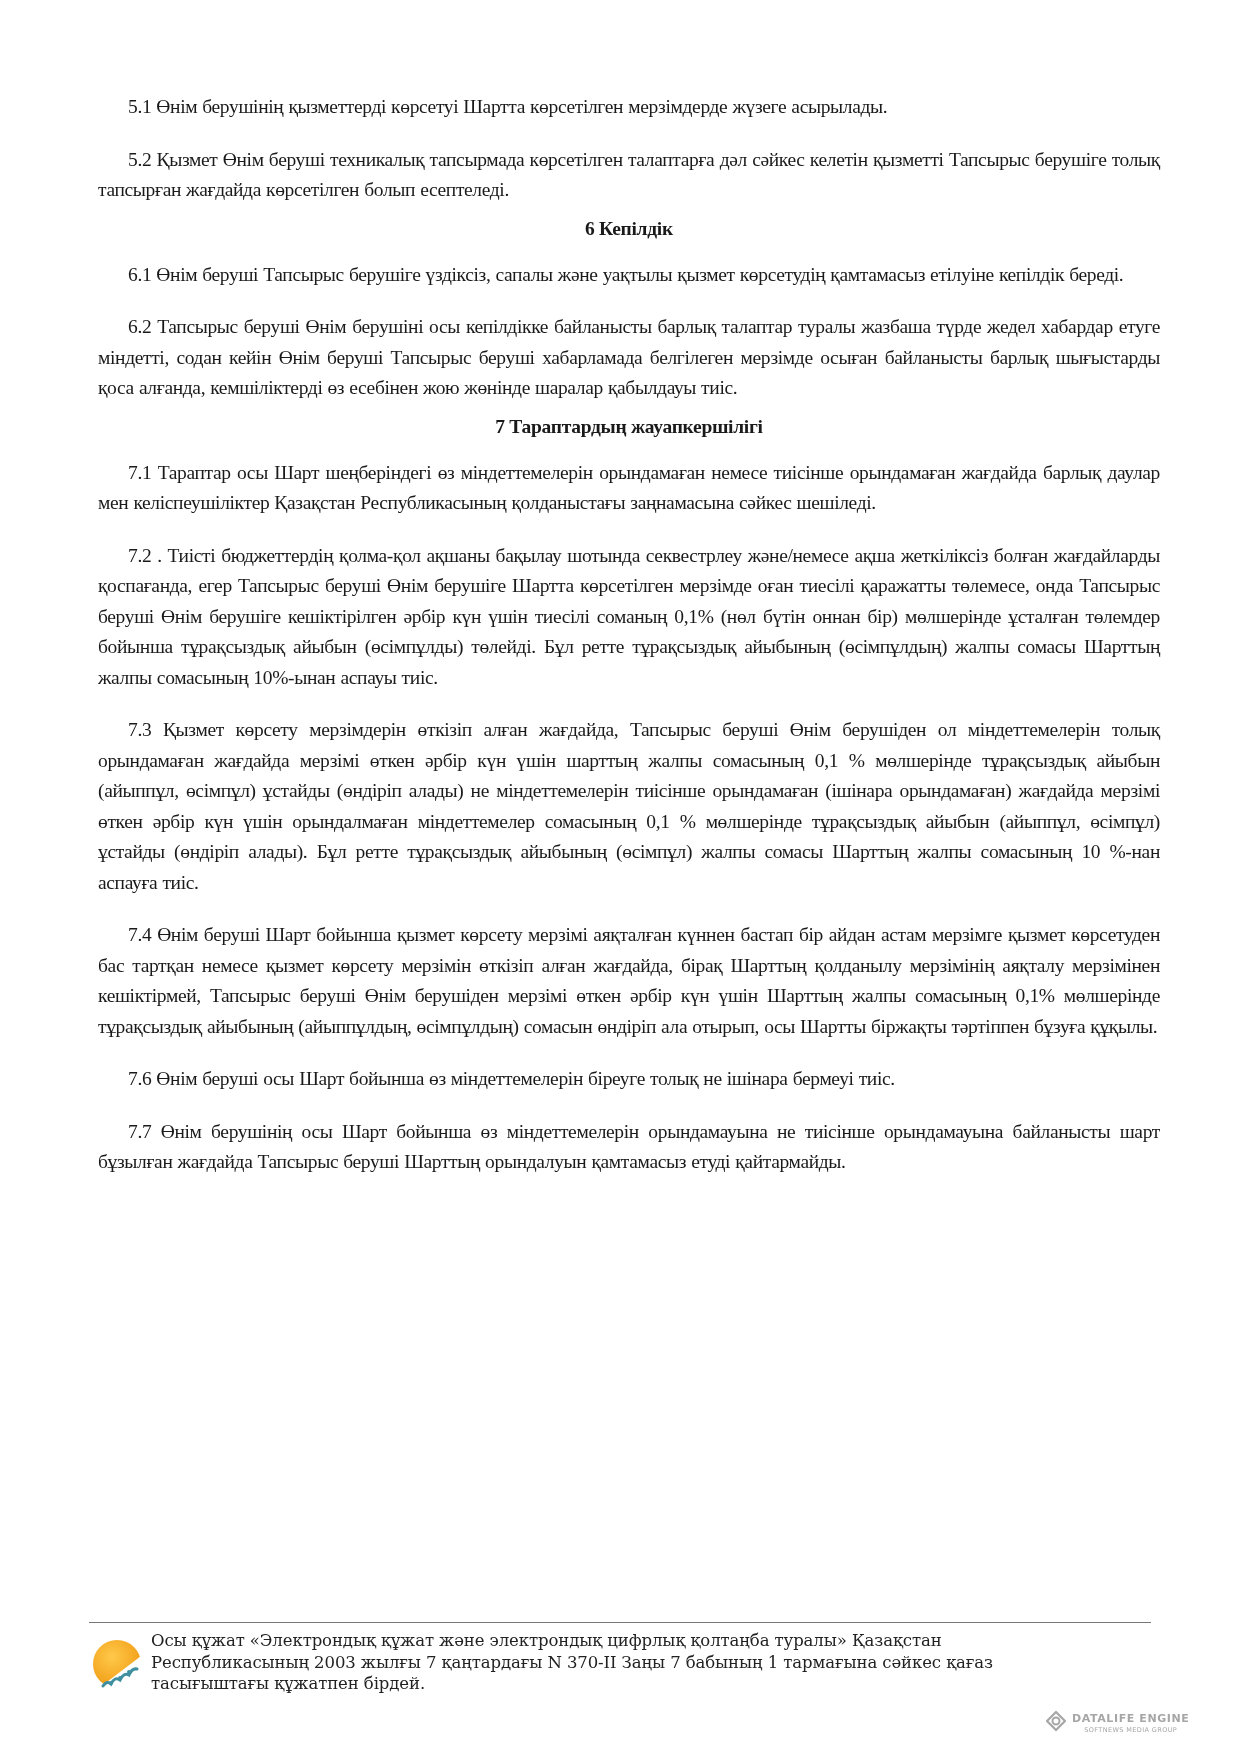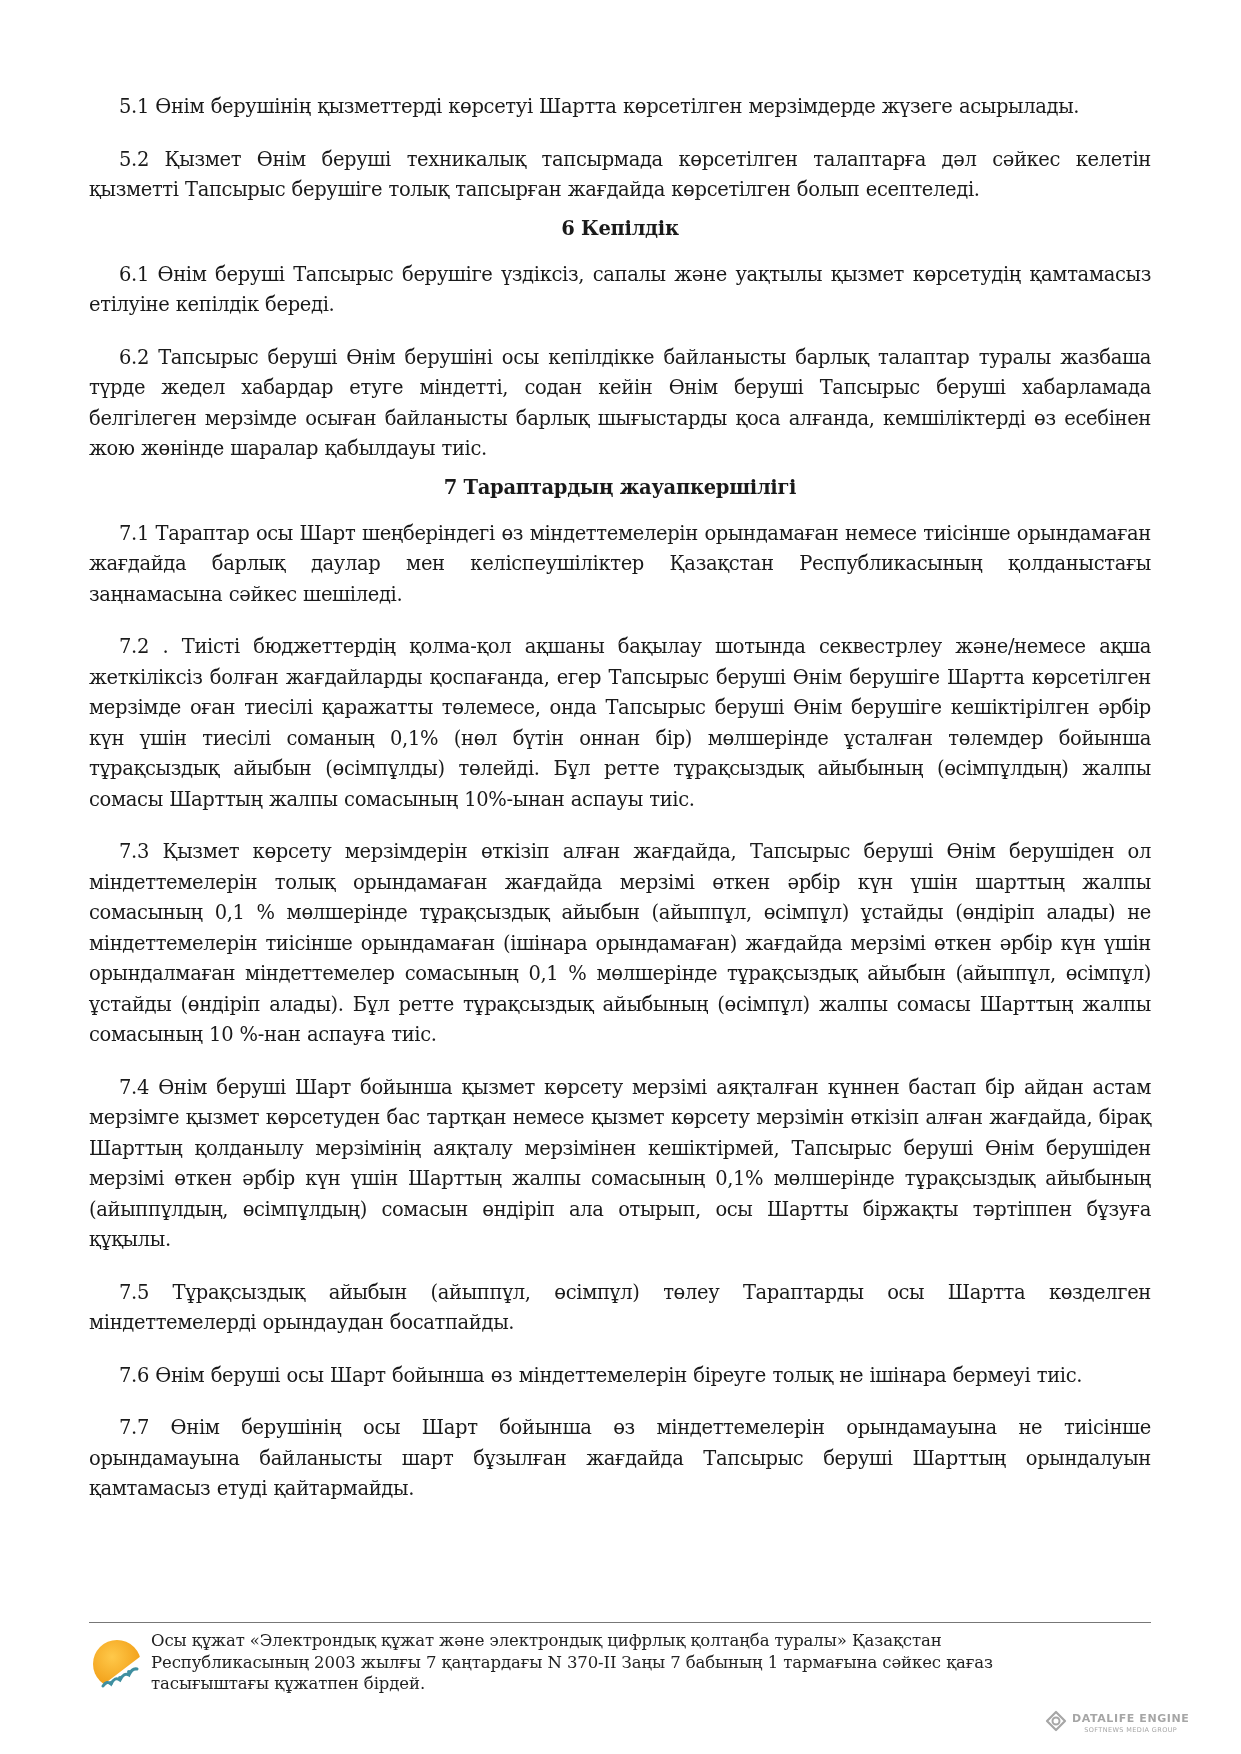--- a/index.html
+++ b/index.html
@@ -10,23 +10,24 @@
   body {
     width: 1241px;
     height: 1754px;
     position: relative;
     overflow: hidden;
     color: #1a1a1a;
     font-family: "DejaVu Serif", "Liberation Serif", serif;
   }
   .page {
     position: absolute;
-    left: 89px;
+    left: 98px;
     top: 92px;
     width: 1062px;
+    font-family: Liberation Serif, serif;
   }
   .para {
     font-size: 19.5px;
     line-height: 30.5px;
     text-align: justify;
     text-indent: 30px;
     margin: 0 0 22px 0;
     letter-spacing: -0.35px;
     word-spacing: 0.5px;
   }
@@ -103,21 +104,20 @@
   <p class="para">5.1 Өнім берушінің қызметтерді көрсетуі Шартта көрсетілген мерзімдерде жүзеге асырылады.</p>
   <p class="para">5.2 Қызмет Өнім беруші техникалық тапсырмада көрсетілген талаптарға дәл сәйкес келетін қызметті Тапсырыс берушіге толық тапсырған жағдайда көрсетілген болып есептеледі.</p>
   <h2 class="heading">6 Кепілдік</h2>
   <p class="para">6.1 Өнім беруші Тапсырыс берушіге үздіксіз, сапалы және уақтылы қызмет көрсетудің қамтамасыз етілуіне кепілдік береді.</p>
   <p class="para">6.2 Тапсырыс беруші Өнім берушіні осы кепілдікке байланысты барлық талаптар туралы жазбаша түрде жедел хабардар етуге міндетті, содан кейін Өнім беруші Тапсырыс беруші хабарламада белгілеген мерзімде осыған байланысты барлық шығыстарды қоса алғанда, кемшіліктерді өз есебінен жою жөнінде шаралар қабылдауы тиіс.</p>
   <h2 class="heading">7 Тараптардың жауапкершілігі</h2>
   <p class="para">7.1 Тараптар осы Шарт шеңберіндегі өз міндеттемелерін орындамаған немесе тиісінше орындамаған жағдайда барлық даулар мен келіспеушіліктер Қазақстан Республикасының қолданыстағы заңнамасына сәйкес шешіледі.</p>
   <p class="para">7.2 . Тиісті бюджеттердің қолма-қол ақшаны бақылау шотында секвестрлеу және/немесе ақша жеткіліксіз болған жағдайларды қоспағанда, егер Тапсырыс беруші Өнім берушіге Шартта көрсетілген мерзімде оған тиесілі қаражатты төлемесе, онда Тапсырыс беруші Өнім берушіге кешіктірілген әрбір күн үшін тиесілі соманың 0,1% (нөл бүтін оннан бір) мөлшерінде ұсталған төлемдер бойынша тұрақсыздық айыбын (өсімпұлды) төлейді. Бұл ретте тұрақсыздық айыбының (өсімпұлдың) жалпы сомасы Шарттың жалпы сомасының 10%-ынан аспауы тиіс.</p>
   <p class="para">7.3 Қызмет көрсету мерзімдерін өткізіп алған жағдайда, Тапсырыс беруші Өнім берушіден ол міндеттемелерін толық орындамаған жағдайда мерзімі өткен әрбір күн үшін шарттың жалпы сомасының 0,1 % мөлшерінде тұрақсыздық айыбын (айыппұл, өсімпұл) ұстайды (өндіріп алады) не міндеттемелерін тиісінше орындамаған (ішінара орындамаған) жағдайда мерзімі өткен әрбір күн үшін орындалмаған міндеттемелер сомасының 0,1 % мөлшерінде тұрақсыздық айыбын (айыппұл, өсімпұл) ұстайды (өндіріп алады). Бұл ретте тұрақсыздық айыбының (өсімпұл) жалпы сомасы Шарттың жалпы сомасының 10 %-нан аспауға тиіс.</p>
   <p class="para">7.4 Өнім беруші Шарт бойынша қызмет көрсету мерзімі аяқталған күннен бастап бір айдан астам мерзімге қызмет көрсетуден бас тартқан немесе қызмет көрсету мерзімін өткізіп алған жағдайда, бірақ Шарттың қолданылу мерзімінің аяқталу мерзімінен кешіктірмей, Тапсырыс беруші Өнім берушіден мерзімі өткен әрбір күн үшін Шарттың жалпы сомасының 0,1% мөлшерінде тұрақсыздық айыбының (айыппұлдың, өсімпұлдың) сомасын өндіріп ала отырып, осы Шартты біржақты тәртіппен бұзуға құқылы.</p>
-  <p class="para">7.5 Тұрақсыздық айыбын (айыппұл, өсімпұл) төлеу Тараптарды осы Шартта көзделген міндеттемелерді орындаудан босатпайды.</p>
   <p class="para">7.6 Өнім беруші осы Шарт бойынша өз міндеттемелерін біреуге толық не ішінара бермеуі тиіс.</p>
   <p class="para">7.7 Өнім берушінің осы Шарт бойынша өз міндеттемелерін орындамауына не тиісінше орындамауына байланысты шарт бұзылған жағдайда Тапсырыс беруші Шарттың орындалуын қамтамасыз етуді қайтармайды.</p>
 </div>
 
 <div class="footer-rule"></div>
 
 <div class="footer">
   <div class="footer-logo">
     <svg width="60" height="60" viewBox="0 0 60 60">
       <defs>

